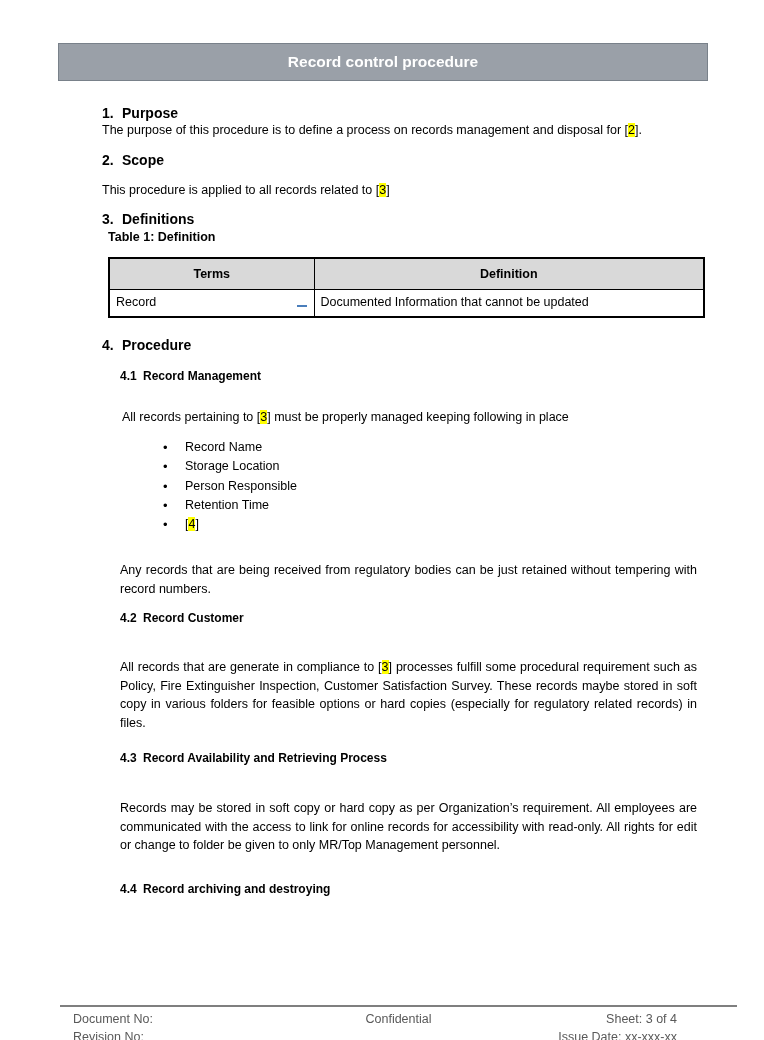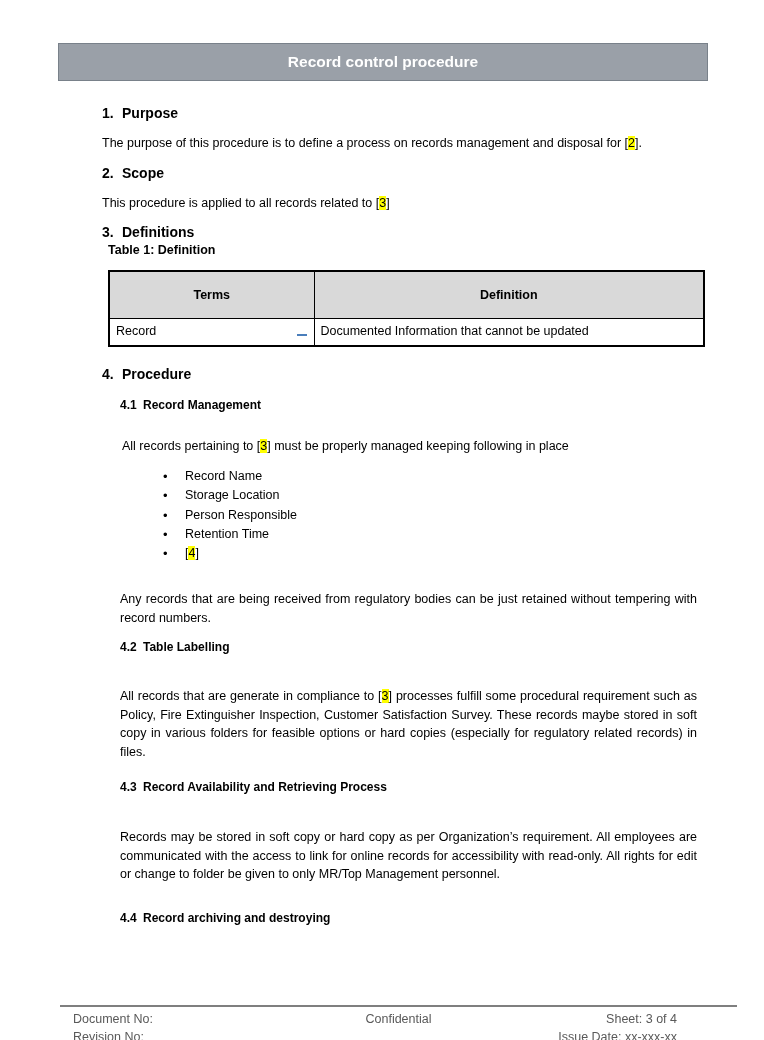--- a/index.html
+++ b/index.html
@@ -35,29 +35,29 @@
   .hl { background:var(--highlight,#ffff00); }
 
   ul.bullets { list-style:none; margin:12px; }
   ul.bullets li { position:relative; padding-left:71px; font-size:12.5px; line-height:19.3px; }
   ul.bullets li::before { content:"\2022"; position:absolute; left:49px; top:0; font-size:13px; }
 
   .caption { margin:2px 0 0 6px; width:595px; text-align:left; font-weight:bold; font-size:12.5px; line-height:17px; }
 
   table.def { border-collapse:collapse; margin:11px 0 0 6px; width:595px; border:2px solid #000; table-layout:fixed; }
   table.def th, table.def td { border:1px solid #000; font-size:12.5px; padding:0 4px 1px 6px; vertical-align:middle; }
-  table.def th { background:var(--table-header-bg,#d9d9d9); font-weight:bold; text-align:center; height:18px; padding:16px; }
+  table.def th { background:var(--table-header-bg,#d9d9d9); font-weight:bold; text-align:center; height:18px; padding:8px; }
   table.def td { height:27px; }
   .col-terms { width:205px; } .col-def { width:390px; }
   .cellflex { display:flex; justify-content:space-between; align-items:flex-end; }
   .marker { width:10px; height:7px; border-bottom:2px solid var(--marker-blue,#4a7ebb); margin:0 3px 2px 0; flex:none; }
 
   
   .mt-h1-purpose { margin-top:24px; }
-  .mt-p-purpose  { margin-top:13px; }
+  .mt-p-purpose  { }
   .mt-h1-scope   { margin-top:12px; }
   .mt-p-scope    { margin-top:13px; }
   .mt-h1-defs    { margin-top:12px; }
   .mt-h1-proc    { margin-top:19px; }
   .mt-h2-41      { margin-top:15px; }
   .mt-p-41       { margin-top:23px; }
   .mt-p-any      { margin-top:27px; }
   .mt-h2-42      { margin-top:12px; }
   .mt-p-42       { margin-top:31px; }
   .mt-h2-43      { margin-top:18px; }
@@ -138,21 +138,21 @@
       <li>Storage Location</li>
       <li>Person Responsible</li>
       <li>Retention Time</li>
       <li><span>[</span><span class="hl">4</span><span>]</span></li>
     </ul>
 
     <p class="body ind justify mt-p-any">Any records that are being received from regulatory bodies can be just retained without tempering with record numbers.</p>
 
     <div class="h2 mt-h2-42">
         <span class="num">4.2</span>
-        <span>Table Labelling</span>
+        <span>Record Customer</span>
       </div>
     <p class="body ind justify mt-p-42"><span>All records that are generate in compliance to [</span><span class="hl">3</span><span>] processes fulfill some procedural requirement such as Policy, Fire Extinguisher Inspection, Customer Satisfaction Survey. These records maybe stored in soft copy in various folders for feasible options or hard copies (especially for regulatory related records) in files.</span></p>
 
     <div class="h2 mt-h2-43">
         <span class="num">4.3</span>
         <span>Record Availability and Retrieving Process</span>
       </div>
     <p class="body ind justify mt-p-43">Records may be stored in soft copy or hard copy as per Organization’s requirement. All employees are communicated with the access to link for online records for accessibility with read-only. All rights for edit or change to folder be given to only MR/Top Management personnel.</p>
 
     <div class="h2 mt-h2-44">

